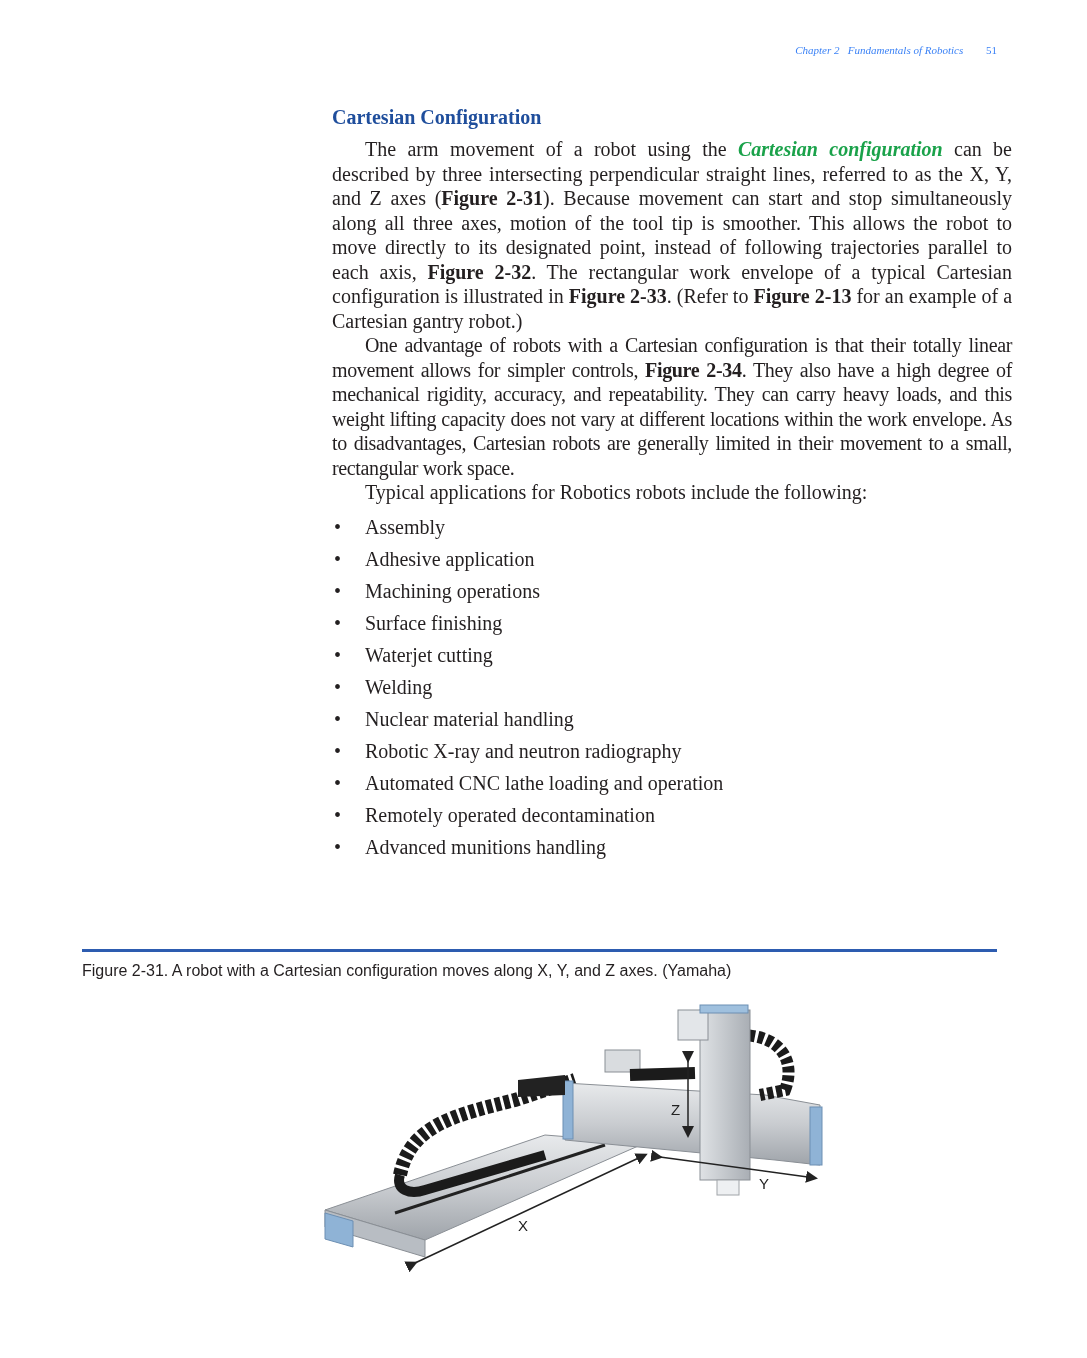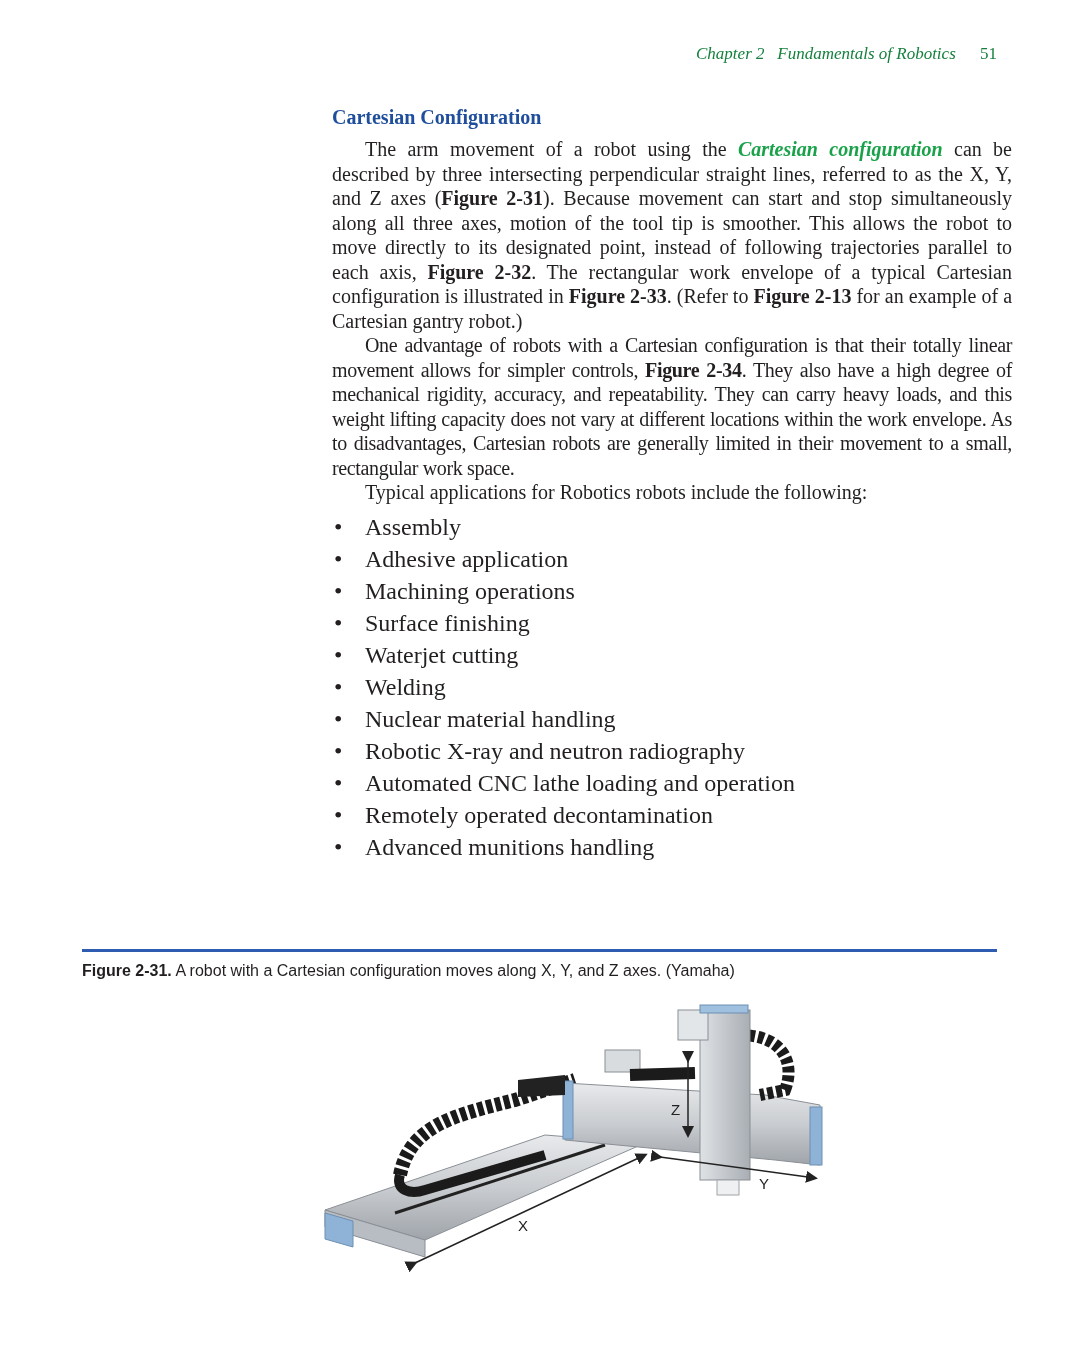--- a/index.html
+++ b/index.html
@@ -1,30 +1,30 @@
 <!DOCTYPE html>
 <html><head>
 <meta charset="utf-8">
 <style>
   html, body { margin:0; padding:0; background:#ffffff; }
   body { width:1087px; height:1358px; position:relative; overflow:hidden; font-family:"Liberation Serif", serif; color:#231f20; }
-  .running-head { position:absolute; top:44px; right:90px; font-size:17px; font-style:italic; color:#15803d; }
+  .running-head { position:absolute; top:44px; right:90px; font-size:11px; font-style:italic; color:#3b82f6; }
   .running-head .pn { font-style:normal; margin-left:20px; }
   .section { position:absolute; left:332px; width:680px; top:106px; }
   h2 { margin:0 0 8px 0; font-family:"Liberation Serif", serif; font-weight:bold; font-size:20px; color:#1f4e9c; }
   p { margin:0; font-size:20px; line-height:24.5px; text-align:justify; text-indent:33px; }
   p.tight { letter-spacing:-0.35px;font-family:Liberation Serif, serif; }
   .term { color:#1aa24a; font-style:italic; font-weight:bold; }
   b { font-weight:bold; }
   ul { list-style:none; margin:6px 0 0 0; padding:0; }
-  li { font-size:24px; line-height:32px; position:relative; padding-left:33px; }
+  li { font-size:20px; line-height:32px; position:relative; padding-left:33px; }
   li::before { content:"•"; position:absolute; left:2px; }
   .rule { position:absolute; left:82px; top:949px; width:915px; height:3px; background:#2d5cb0; }
   .caption { position:absolute; left:82px; top:962px; font-family:"Liberation Sans", sans-serif; font-size:16px; color:#231f20; }
-  .caption b { font-weight:bold; }
+  .caption b { font-weight:normal; }
   .figure { position:absolute; left:315px; top:995px; width:520px; height:290px; }
 </style>
 </head>
 <body>
 
 <div class="running-head">
   <span>Chapter 2</span>&nbsp;&nbsp;
   <span>Fundamentals of Robotics</span>
   <span class="pn">51</span>
 </div>

